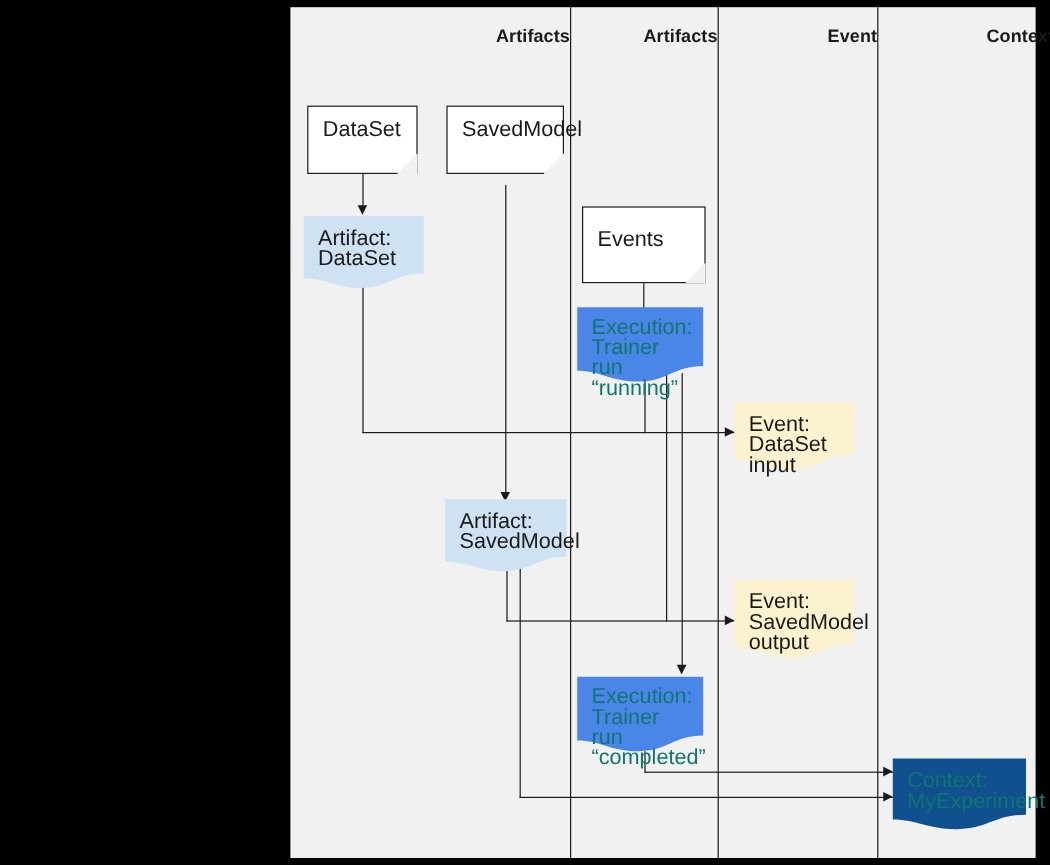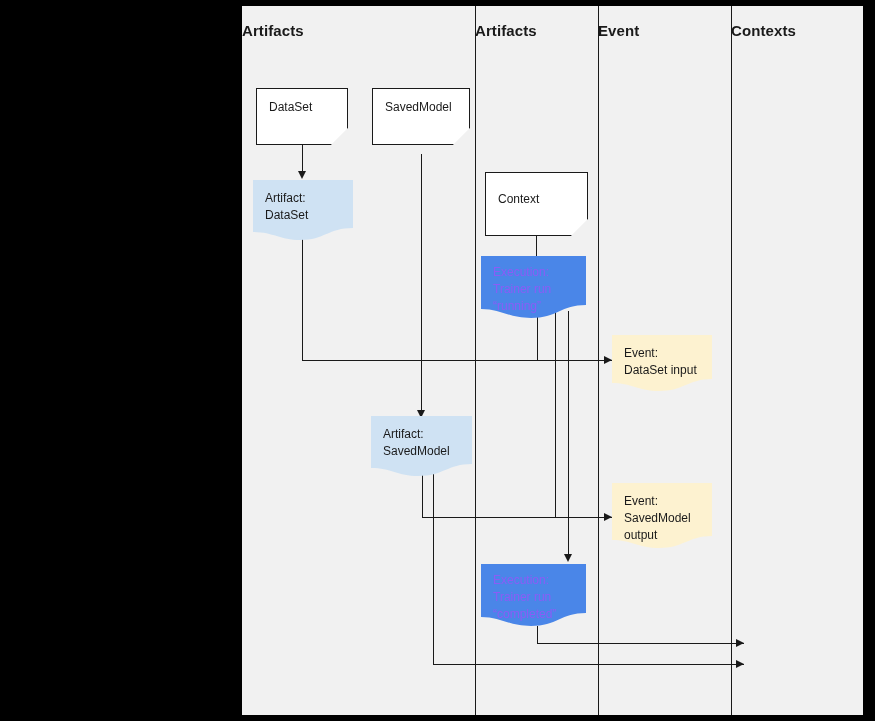--- a/index.html
+++ b/index.html
@@ -34,31 +34,31 @@
     position: absolute;
     top: 0;
     width: 1px;
     height: 709px;
     background: #1a1a1a;
   }
   
   .lane-title {
     position: absolute;
     top: 16px;
-    text-align: left;
+    text-align: right;
     font-size: 15px;
     font-weight: bold;
     color: #1a1a1a;
     letter-spacing: 0.1px;
   }
   
   .node {
     position: absolute;
     box-sizing: border-box;
-    font-size: 12px;
+    font-size: 18px;
     line-height: 17px;
     color: #1a1a1a;
     white-space: pre-line;
   }
   .node .label {
     position: absolute;
     left: 12px;
     top: 10px;
     right: 8px;
   }
@@ -88,21 +88,21 @@
     background: #ffffff;
     clip-path: polygon(0 100%, 100% 0, 0 0);
     border: none;
   }
   
   .wavy { overflow: visible; }
   .wavy svg { position: absolute; left: 0; top: 0; overflow: visible; }
   .wavy .label { z-index: 2; }
 
   .txt-dark { color: #1a1a1a; }
-  .txt-light { color: #8b5cf6; text-decoration: underline; }
+  .txt-light { color: #0f766e; text-decoration: underline; }
 
   
   .ln-h {
     position: absolute;
     height: 0;
     border-top: 1.3px solid #1a1a1a;
   }
   .ln-v {
     position: absolute;
     width: 0;
@@ -176,21 +176,21 @@
       <span class="fold-tri"></span>
     </div>
 
     <div class="node doc" style="left:130px; top:82px; width:98px; height:57px;">
       <span class="label">SavedModel</span>
       <span class="fold"></span>
       <span class="fold-tri"></span>
     </div>
 
     <div class="node doc" style="left:243px; top:166px; width:103px; height:64px;">
-      <span class="label" style="top:18px;">Context</span>
+      <span class="label" style="top:18px;">Events</span>
       <span class="fold"></span>
       <span class="fold-tri"></span>
     </div>
 
     <div class="node wavy txt-dark" style="left:11px; top:174px; width:100px; height:60px;">
       <svg width="100" height="60" viewBox="0 0 100 60" preserveAspectRatio="none">
         <path d="M0,0 L100,0 L100,48 C75,48 72,60 47,60 C27,60 20,52 0,52 Z" fill="#cfe2f3"></path>
       </svg>
       <span class="label">Artifact:
 DataSet</span>
@@ -232,15 +232,22 @@
 
     <div class="node wavy txt-dark" style="left:370px; top:477px; width:100px; height:65px;">
       <svg width="100" height="65" viewBox="0 0 100 65" preserveAspectRatio="none">
         <path d="M0,0 L100,0 L100,53 C76,53 72,65 47,65 C27,65 19,57 0,57 Z" fill="#fdf2d0"></path>
       </svg>
       <span class="label">Event:
 SavedModel
 output</span>
     </div>
 
+    <div class="node wavy txt-light" style="left:502px; top:626px; width:111px; height:59px;">
+      <svg width="111" height="59" viewBox="0 0 111 59" preserveAspectRatio="none">
+        <path d="M0,0 L111,0 L111,47 C84,47 80,59 52,59 C29,59 20,51 0,51 Z" fill="#10508f"></path>
+      </svg>
+      <span class="label">Context:
+MyExperiment</span>
+    </div>
 
   </div>
 </div>
 
 </body></html>

